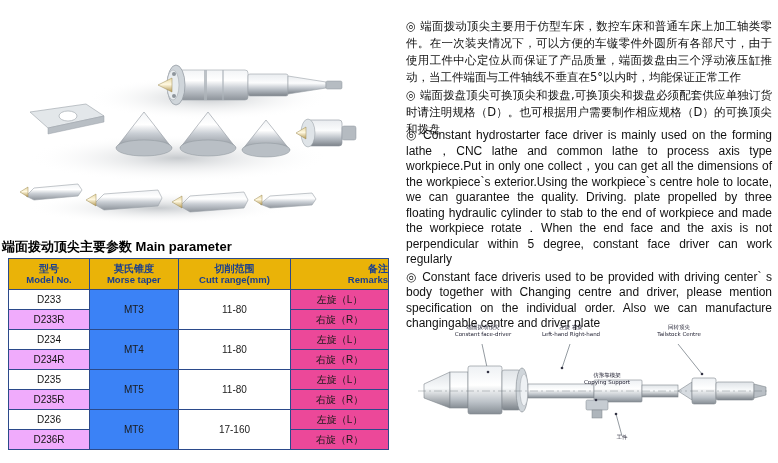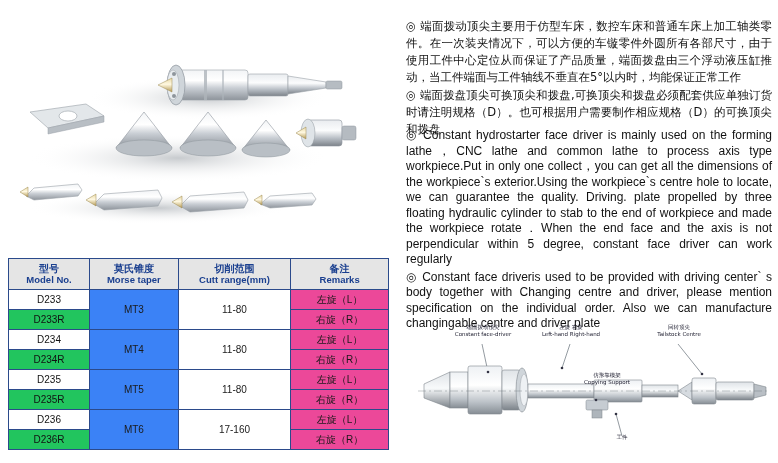--- a/index.html
+++ b/index.html
@@ -36,34 +36,34 @@
   }
   table.params th, table.params td{
     border:1px solid #2b4a8b;
     text-align:center;
     vertical-align:middle;
     padding:0;
     height:19px;
     line-height:11px;
   }
   table.params thead th{
-    background:#e5e5e5;
+    background:#eab308;
     color:#1a3f8f;
     font-weight:bold;
     height:30px;
     font-size:10px;
   }
   table.params thead th span.cn{display:block;font-size:10px;}
   table.params thead th span.en{display:block;font-size:9.5px;}
   td.model{background:#ffffff;font-size:10px;color:#111;}
   td.morse{background:#3b82f6;font-size:10px;margin-left:48px;}
   td.cut{background:#ffffff;font-size:10px;}
   td.remark{background:#ffffff;font-size:10px;}
   td.remark.alt{background:#ec4899;}
-  td.model.shade{background:#22c55e;}
+  td.model.shade{background:#f0abfc;}
 
   
   .right{position:absolute;left:404px;top:0;width:374px;height:463px;}
 
   .cn-block{
     position:absolute;left:2px;top:18px;width:366px;
     font-size:11.5px;line-height:17px;color:#111;
     font-family:"DejaVu Sans", sans-serif;
     text-align:justify;
   }
@@ -170,37 +170,38 @@
           <path d="M86 196 L96 186 L150 182 L154 190 L150 198 L96 202 Z" fill="url(#steel)" stroke="#9aa1a8" stroke-width="0.6"></path>
           <path d="M78 192 L88 186 L88 198 Z" fill="url(#gold)" stroke="#9c8b52" stroke-width="0.5"></path>
           <path d="M172 198 L182 188 L236 184 L240 192 L236 200 L182 204 Z" fill="url(#steel)" stroke="#9aa1a8" stroke-width="0.6"></path>
           <path d="M164 194 L174 188 L174 200 Z" fill="url(#gold)" stroke="#9c8b52" stroke-width="0.5"></path>
           <path d="M252 196 L262 188 L304 185 L308 191 L304 197 L262 200 Z" fill="url(#steel)" stroke="#9aa1a8" stroke-width="0.6"></path>
           <path d="M246 192 L254 187 L254 197 Z" fill="url(#gold)" stroke="#9c8b52" stroke-width="0.5"></path>
         </g>
       </svg>
     </div>
 
+    <div class="param-title">端面拨动顶尖主要参数 Main parameter</div>
 
     <table class="params">
       <thead>
         <tr>
           <th style="width:82px;">
             <span class="cn">型号</span>
             <span class="en">Model No.</span>
           </th>
           <th style="width:90px;margin-left:40px;">
             <span class="cn">莫氏锥度</span>
             <span class="en">Morse  taper</span>
           </th>
           <th style="width:114px;">
             <span class="cn">切削范围</span>
             <span class="en">Cutt range(mm)</span>
           </th>
-          <th style="width:99px;">
+          <th style="width:99px;text-align:right;">
             <span class="cn">备注</span>
             <span class="en">Remarks</span>
           </th>
         </tr>
       </thead>
       <tbody>
         <tr>
           <td class="model">D233</td>
           <td class="morse" rowspan="2">MT3</td>
           <td class="cut" rowspan="2">11-80</td>

